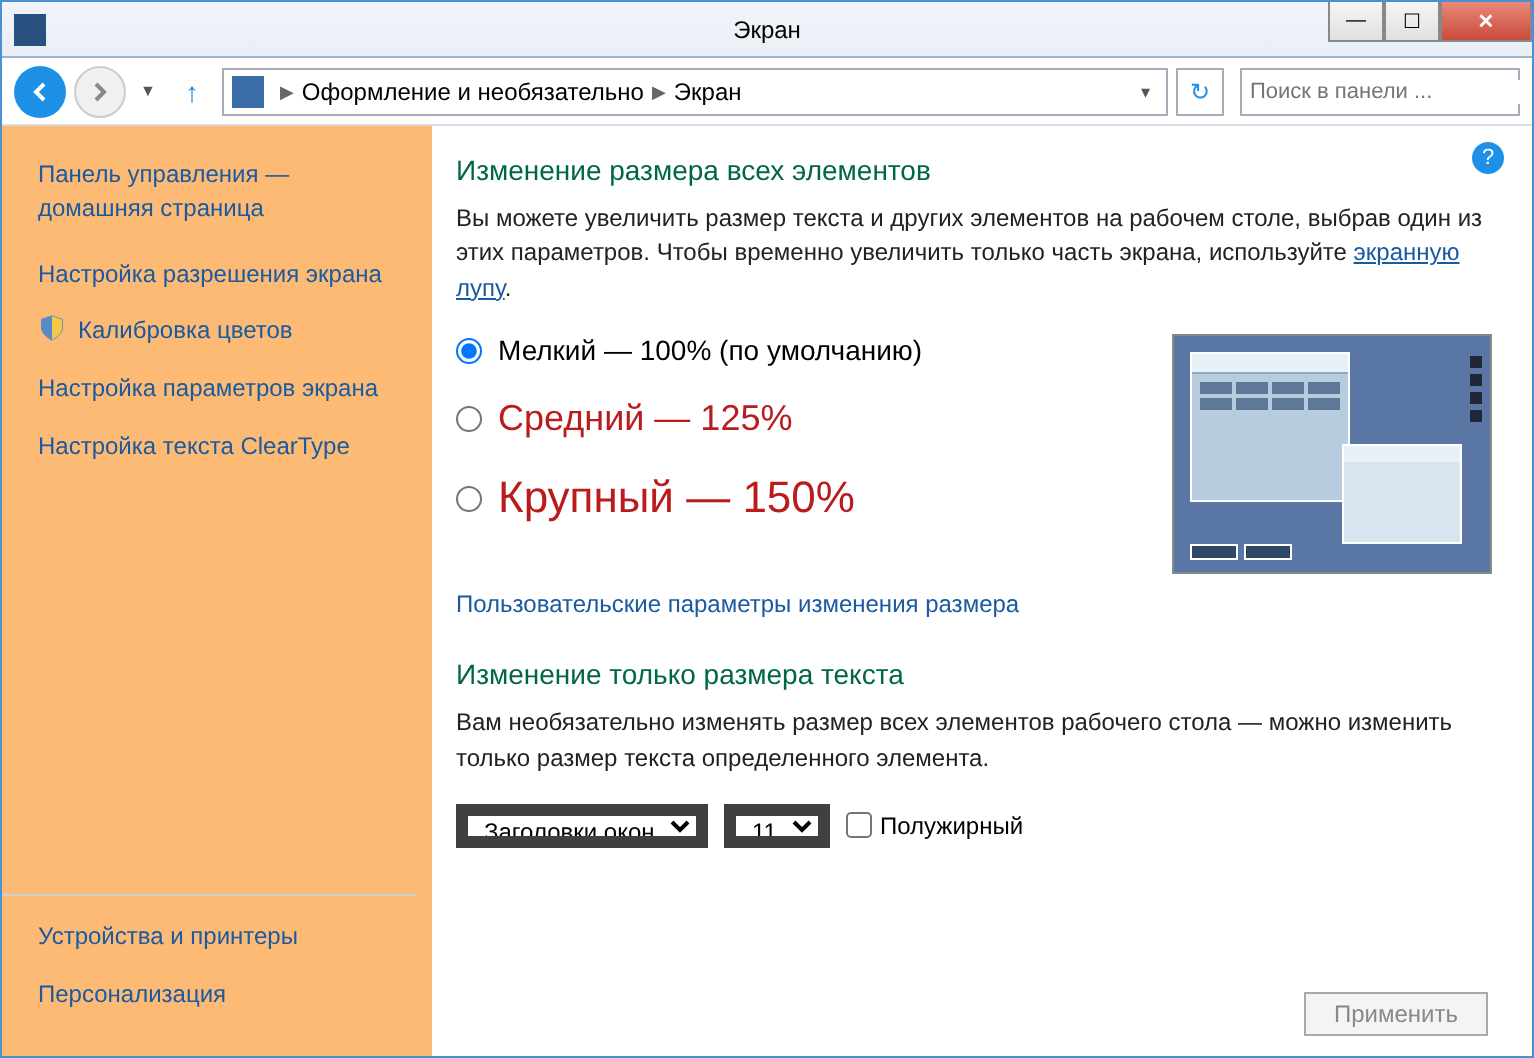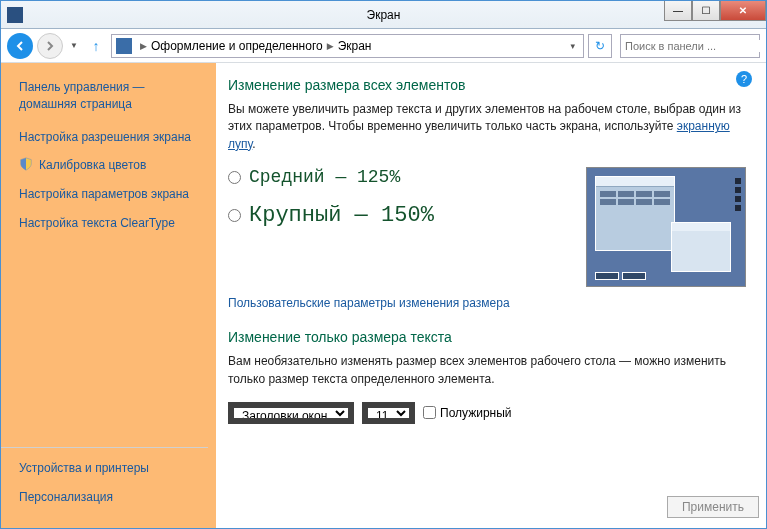--- a/index.html
+++ b/index.html
@@ -44,21 +44,21 @@
   .main { flex: 1; padding: 14px 20px 10px 12px; position: relative; overflow: hidden; }
   .help-icon { position: absolute; top: 8px; right: 14px; width: 16px; height: 16px; border-radius: 50%; background: #1e90e8; color: #fff; font-size: 11px; display: flex; align-items: center; justify-content: center; cursor: pointer; }
   .h1 { color: #006648; font-size: 14px; font-weight: 400; margin-bottom: 8px; }
   .desc { font-size: 12px; color: #222; line-height: 1.45; margin-bottom: 14px; }
   .desc a { color: #1a5aa0; text-decoration: underline; cursor: pointer; }
 
   .size-row { display: flex; align-items: flex-start; gap: 24px; }
   .radios { flex: 1; }
   .radio-item { display: flex; align-items: center; gap: 8px; margin-bottom: 16px; font-size: 14px; cursor: pointer; }
   .radio-item input { width: 13px; height: 13px; }
-  .radio-item.med span, .radio-item.lg span { font-size: 18px; color: #14532d; font-family: Liberation Mono, monospace; }
+  .radio-item.med span, .radio-item.lg span { font-size: 18px; color: #b91c1c; }
   .radio-item.lg span { font-size: 22px; }
 
   .preview { width: 160px; height: 120px; background: #5976a5; border: 1px solid #888; padding: 8px; display: flex; gap: 6px; position: relative; }
   .preview .win1 { width: 80px; height: 75px; background: #b8cce0; border: 1px solid #fff; position: relative; }
   .preview .win1 .titb { height: 10px; background: #e8f0f8; border-bottom: 1px solid #90a8c0; }
   .preview .win1 .grid { display: grid; grid-template-columns: repeat(4, 1fr); gap: 2px; padding: 4px; }
   .preview .win1 .grid div { height: 6px; background: #607898; }
   .preview .win2 { width: 60px; height: 50px; background: #d8e4f0; border: 1px solid #fff; position: absolute; right: 14px; bottom: 14px; }
   .preview .win2 .titb2 { height: 8px; background: #e8f0f8; }
   .preview .taskbar { position: absolute; bottom: 4px; left: 8px; right: 8px; height: 10px; display: flex; gap: 3px; }
@@ -66,21 +66,21 @@
   .preview .tray { position: absolute; right: 4px; top: 10px; display: flex; flex-direction: column; gap: 3px; }
   .preview .tray div { width: 6px; height: 6px; background: #202838; }
 
   .link-row { margin: 6px 0 18px; }
   .link-row a { color: #1a5aa0; font-size: 12px; text-decoration: none; cursor: pointer; }
 
   .controls-row { display: flex; align-items: center; gap: 8px; margin-top: 10px; }
   .controls-row select { font-size: 12px; height: 22px; border: 6px solid #404040; background: #fff; padding: 0 4px; }
   .controls-row .chk { display: flex; align-items: center; gap: 4px; font-size: 12px; }
 
-  .footer { position: absolute; bottom: 10px; right: 7px; }
+  .footer { position: absolute; bottom: 10px; right: 22px; }
   .apply-btn { padding: 3px 14px; font-size: 12px; border: 1px solid #aaa; background: #f4f4f4; color: #888; cursor: pointer; }
 </style>
 </head>
 <body>
 
 <div class="titlebar">
   <div class="titlebar-icon"></div>
   <div class="titlebar-title">Экран</div>
   <div class="window-controls">
     <div class="win-btn min"></div>
@@ -98,21 +98,21 @@
   <div class="navbtn fwd">
     <svg width="12" height="12" viewBox="0 0 12 12">
         <path d="M4 2 L8 6 L4 10" stroke="#888" stroke-width="2" fill="none"></path>
       </svg>
   </div>
   <div class="navbtn down">▼</div>
   <div class="navbtn up">↑</div>
   <div class="addrbar">
     <div class="addr-icon"></div>
     <span class="addr-sep">▶</span>
-    <span>Оформление и определенного</span>
+    <span>Оформление и необязательно</span>
     <span class="addr-sep">▶</span>
     <span>Экран</span>
     <span class="addr-drop">▾</span>
   </div>
   <div class="refresh">↻</div>
   <div class="searchbox">
     <input placeholder="Поиск в панели ..." style="">
 
   </div>
 </div>
@@ -155,20 +155,24 @@
   <div class="main">
     <div class="help-icon">?</div>
 
     <div class="h1">Изменение размера всех элементов</div>
     <div class="desc">
       <span>Вы можете увеличить размер текста и других элементов на рабочем столе, выбрав один из этих параметров. Чтобы временно увеличить только часть экрана, используйте </span><a>экранную лупу</a><span>.</span>
     </div>
 
     <div class="size-row">
       <div class="radios">
+        <label class="radio-item">
+          <input type="radio" name="sz" checked="" style="">
+          <span>Мелкий — 100% (по умолчанию)</span>
+        </label>
         <label class="radio-item med">
           <input type="radio" name="sz" style="">
           <span>Средний — 125%</span>
         </label>
         <label class="radio-item lg">
           <input type="radio" name="sz" style="">
           <span>Крупный — 150%</span>
         </label>
       </div>
       <div class="preview">

